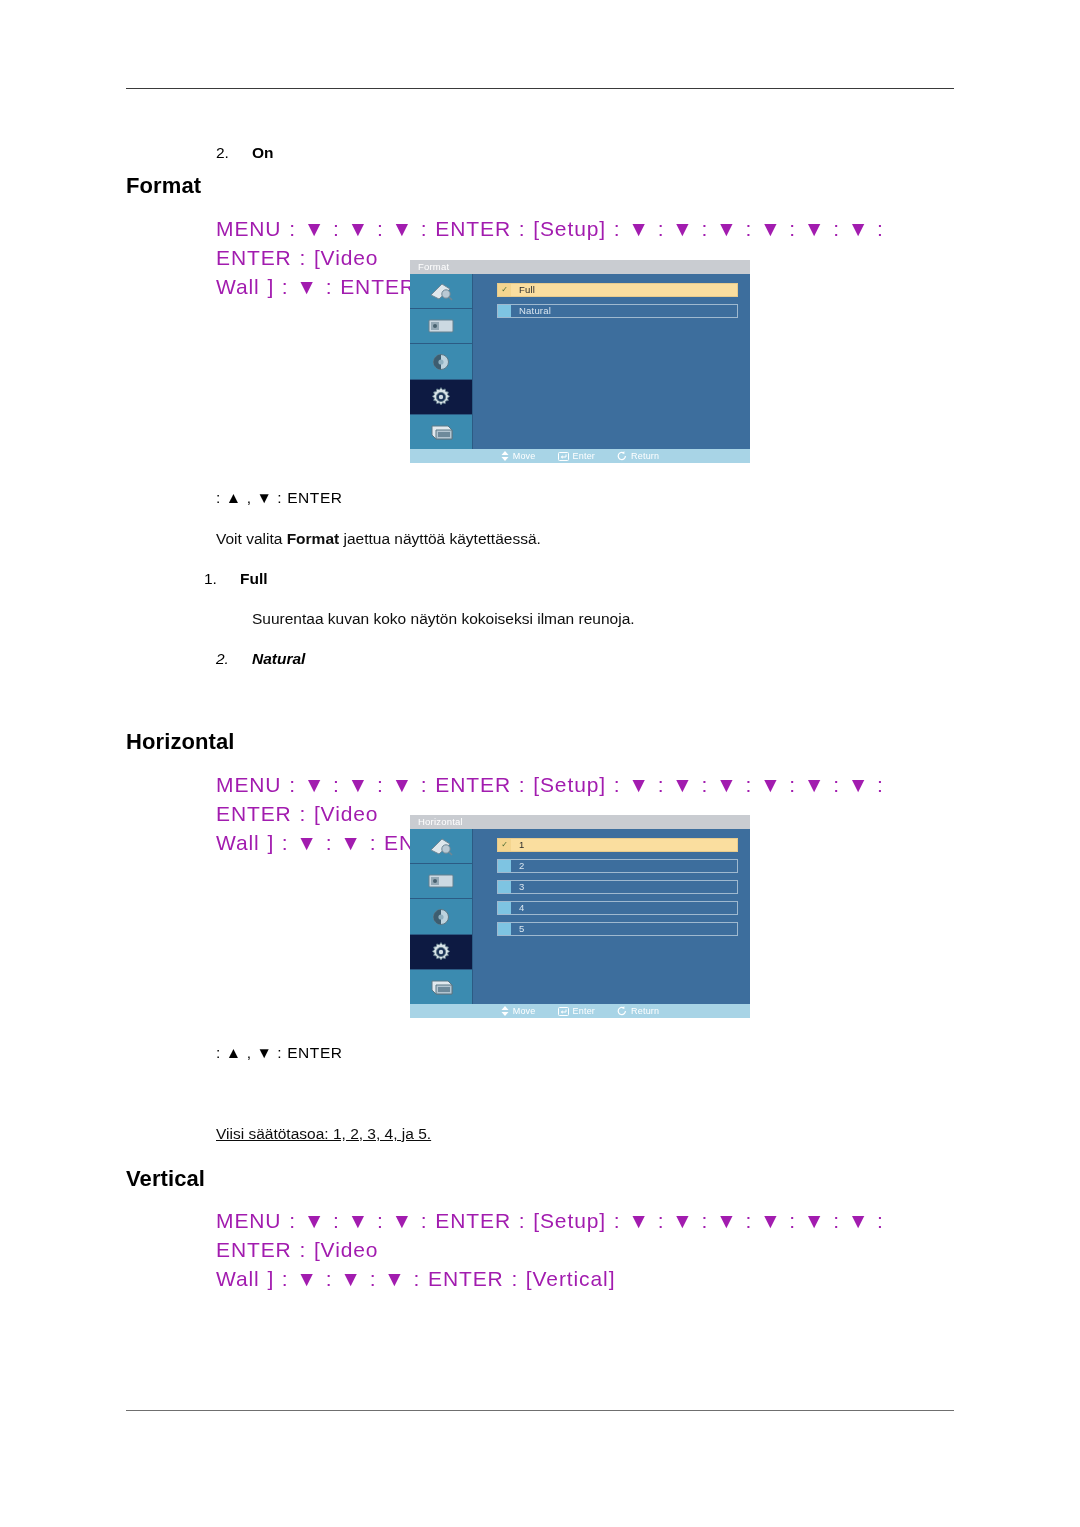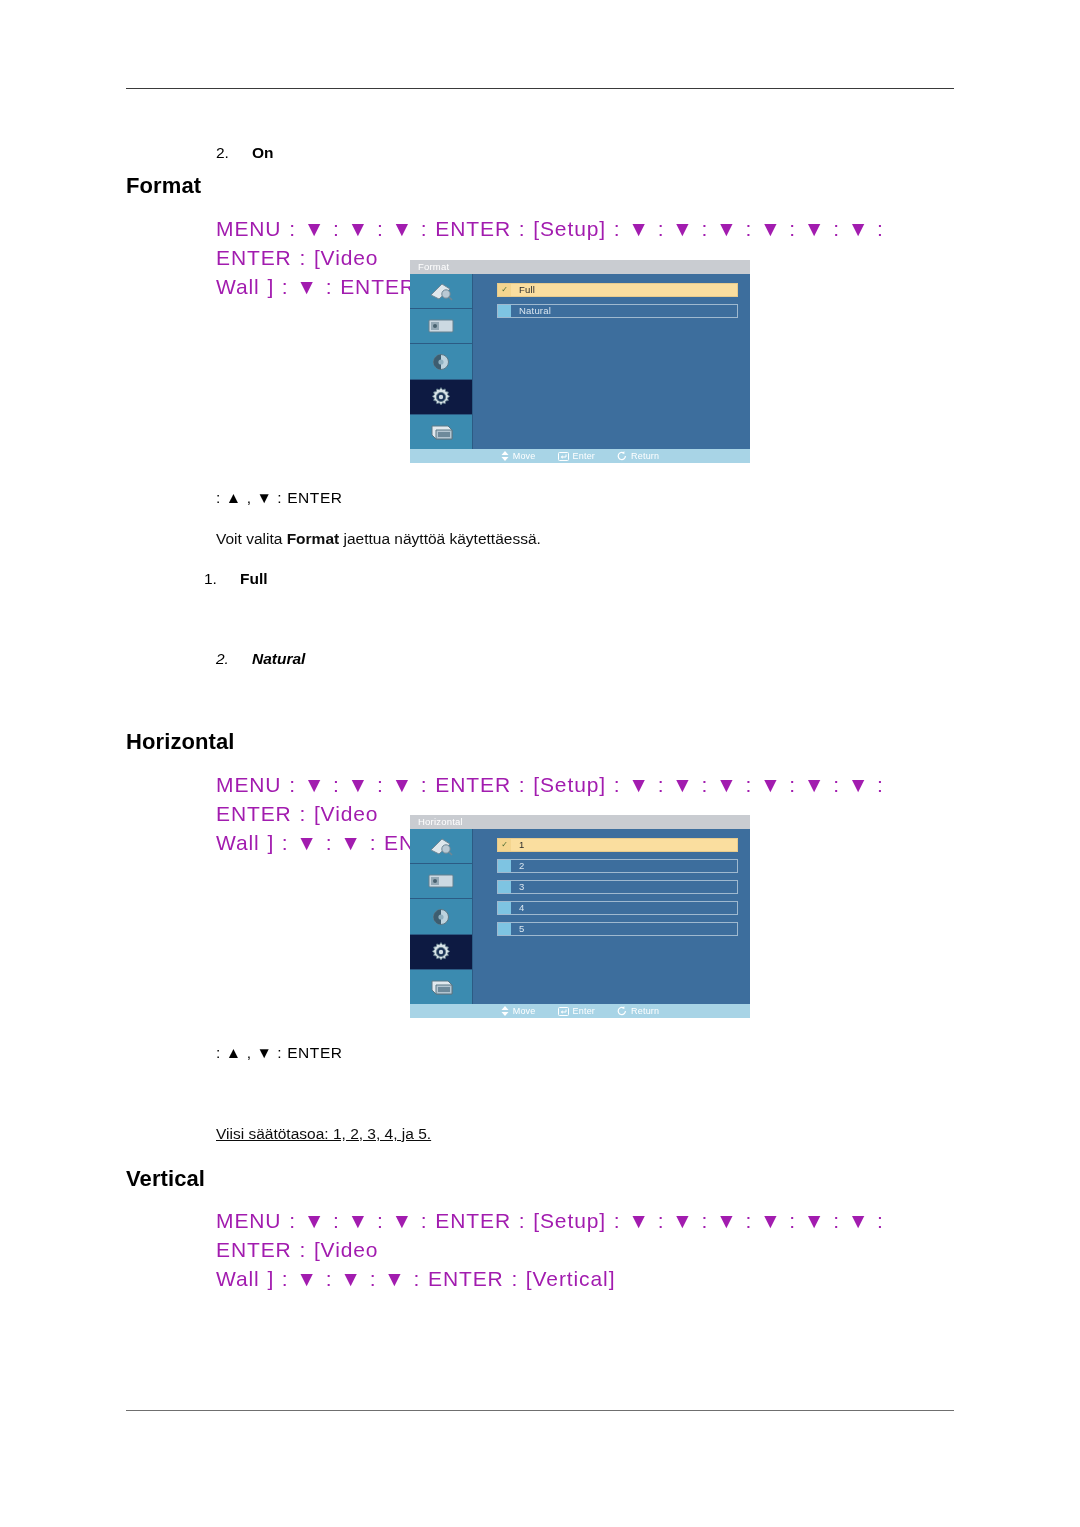--- a/index.html
+++ b/index.html
@@ -329,20 +329,21 @@
 
   <div class="keyline" style="top:489px;">:  ▲ , ▼ : ENTER</div>
 
   <div class="para" style="top:530px;">
     <span>Voit valita </span><b>Format</b><span> jaettua näyttöä käytettäessä.</span>
   </div>
 
   <div class="numbered" style="left:204px; top:570px;">
     <span class="num">1.</span><span class="lbl">Full</span>
   </div>
+  <div class="desc" style="top:610px;">Suurentaa kuvan koko näytön kokoiseksi ilman reunoja.</div>
 
   <div class="numbered" style="left:216px; top:650px;font-style:italic;">
     <span class="num">2.</span><span class="lbl">Natural</span>
   </div>
 
   <div class="h2" style="top:729px;">Horizontal</div>
 
   <div class="menupath" style="top:770px;">
     <span>MENU :  ▼ : ▼ : ▼ :  ENTER :  [Setup]  :  ▼ :  ▼ :  ▼ :  ▼ :  ▼ :  ▼ :  ENTER :  [Video</span><br>
     <span>Wall ] :  ▼ :  ▼ :  ENTER  : [Horizontal]</span>

